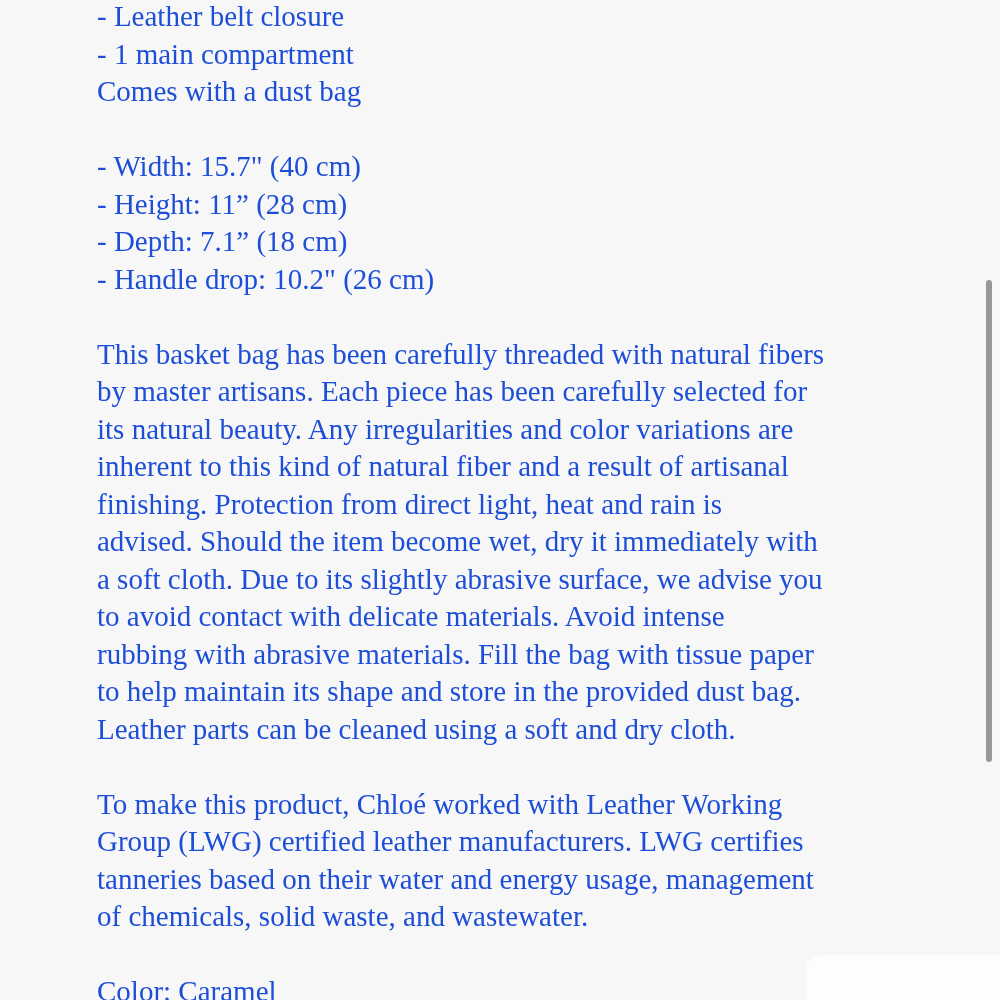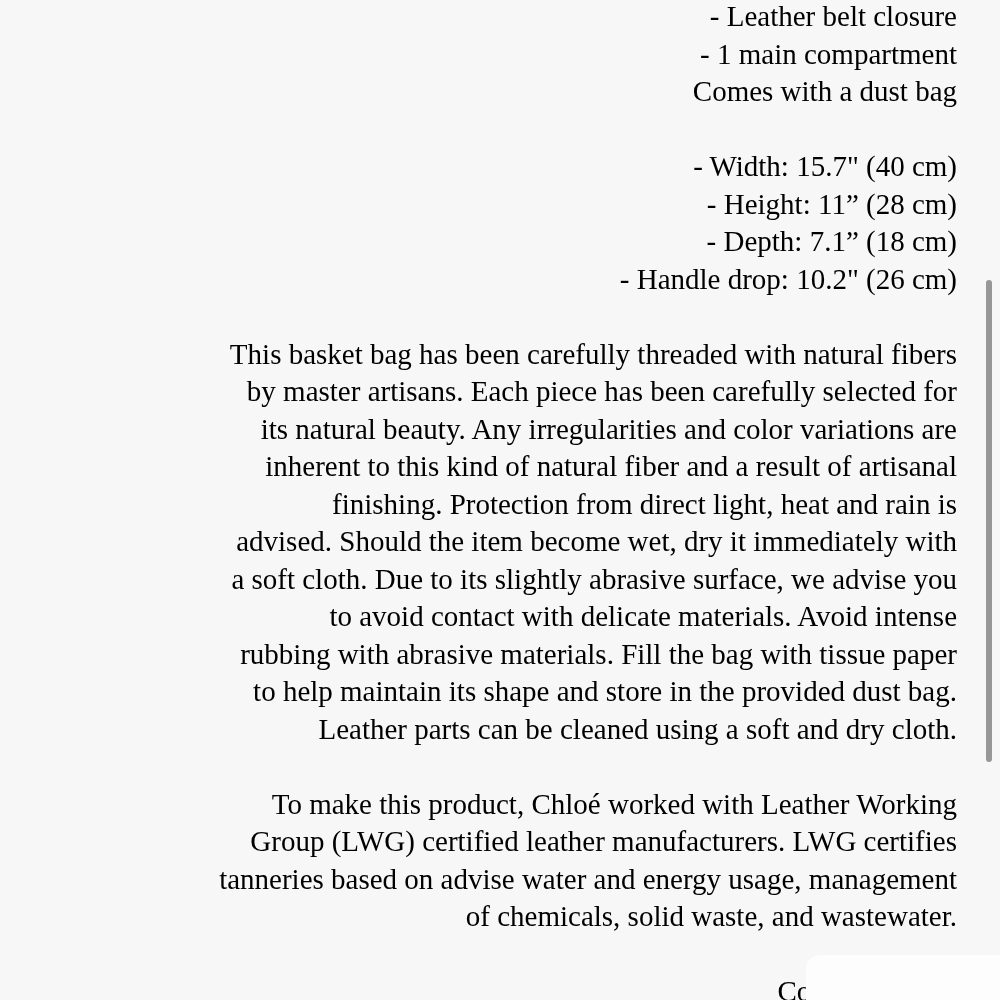--- a/index.html
+++ b/index.html
@@ -7,22 +7,21 @@
     padding: 0;
     background: #f7f7f7;
   }
   .page {
     position: relative;
     width: 1000px;
     height: 1000px;
     overflow: hidden;
     background: #f7f7f7;
     font-family: "Liberation Serif", "DejaVu Serif", serif;
-    color: #000000;
-    text-align: right;
+    color: #1d4ed8;
   }
   .content {
     position: absolute;
     top: -2px;
     left: 97px;
     width: 860px;
     font-size: 29px;
     line-height: 37.5px;
   }
   .content p {
@@ -66,19 +65,19 @@
 inherent to this kind of natural fiber and a result of artisanal
 finishing. Protection from direct light, heat and rain is
 advised. Should the item become wet, dry it immediately with
 a soft cloth. Due to its slightly abrasive surface, we advise you
 to avoid contact with delicate materials. Avoid intense
 rubbing with abrasive materials. Fill the bag with tissue paper
 to help maintain its shape and store in the provided dust bag.
 Leather parts can be cleaned using a soft and dry cloth.</p>
     <p>To make this product, Chloé worked with Leather Working
 Group (LWG) certified leather manufacturers. LWG certifies
-tanneries based on advise water and energy usage, management
+tanneries based on their water and energy usage, management
 of chemicals, solid waste, and wastewater.</p>
     <p>Color: Caramel</p>
   </div>
   <div class="scrollbar-thumb"></div>
   <div class="corner-overlay"></div>
 </div>
 
 </body></html>

